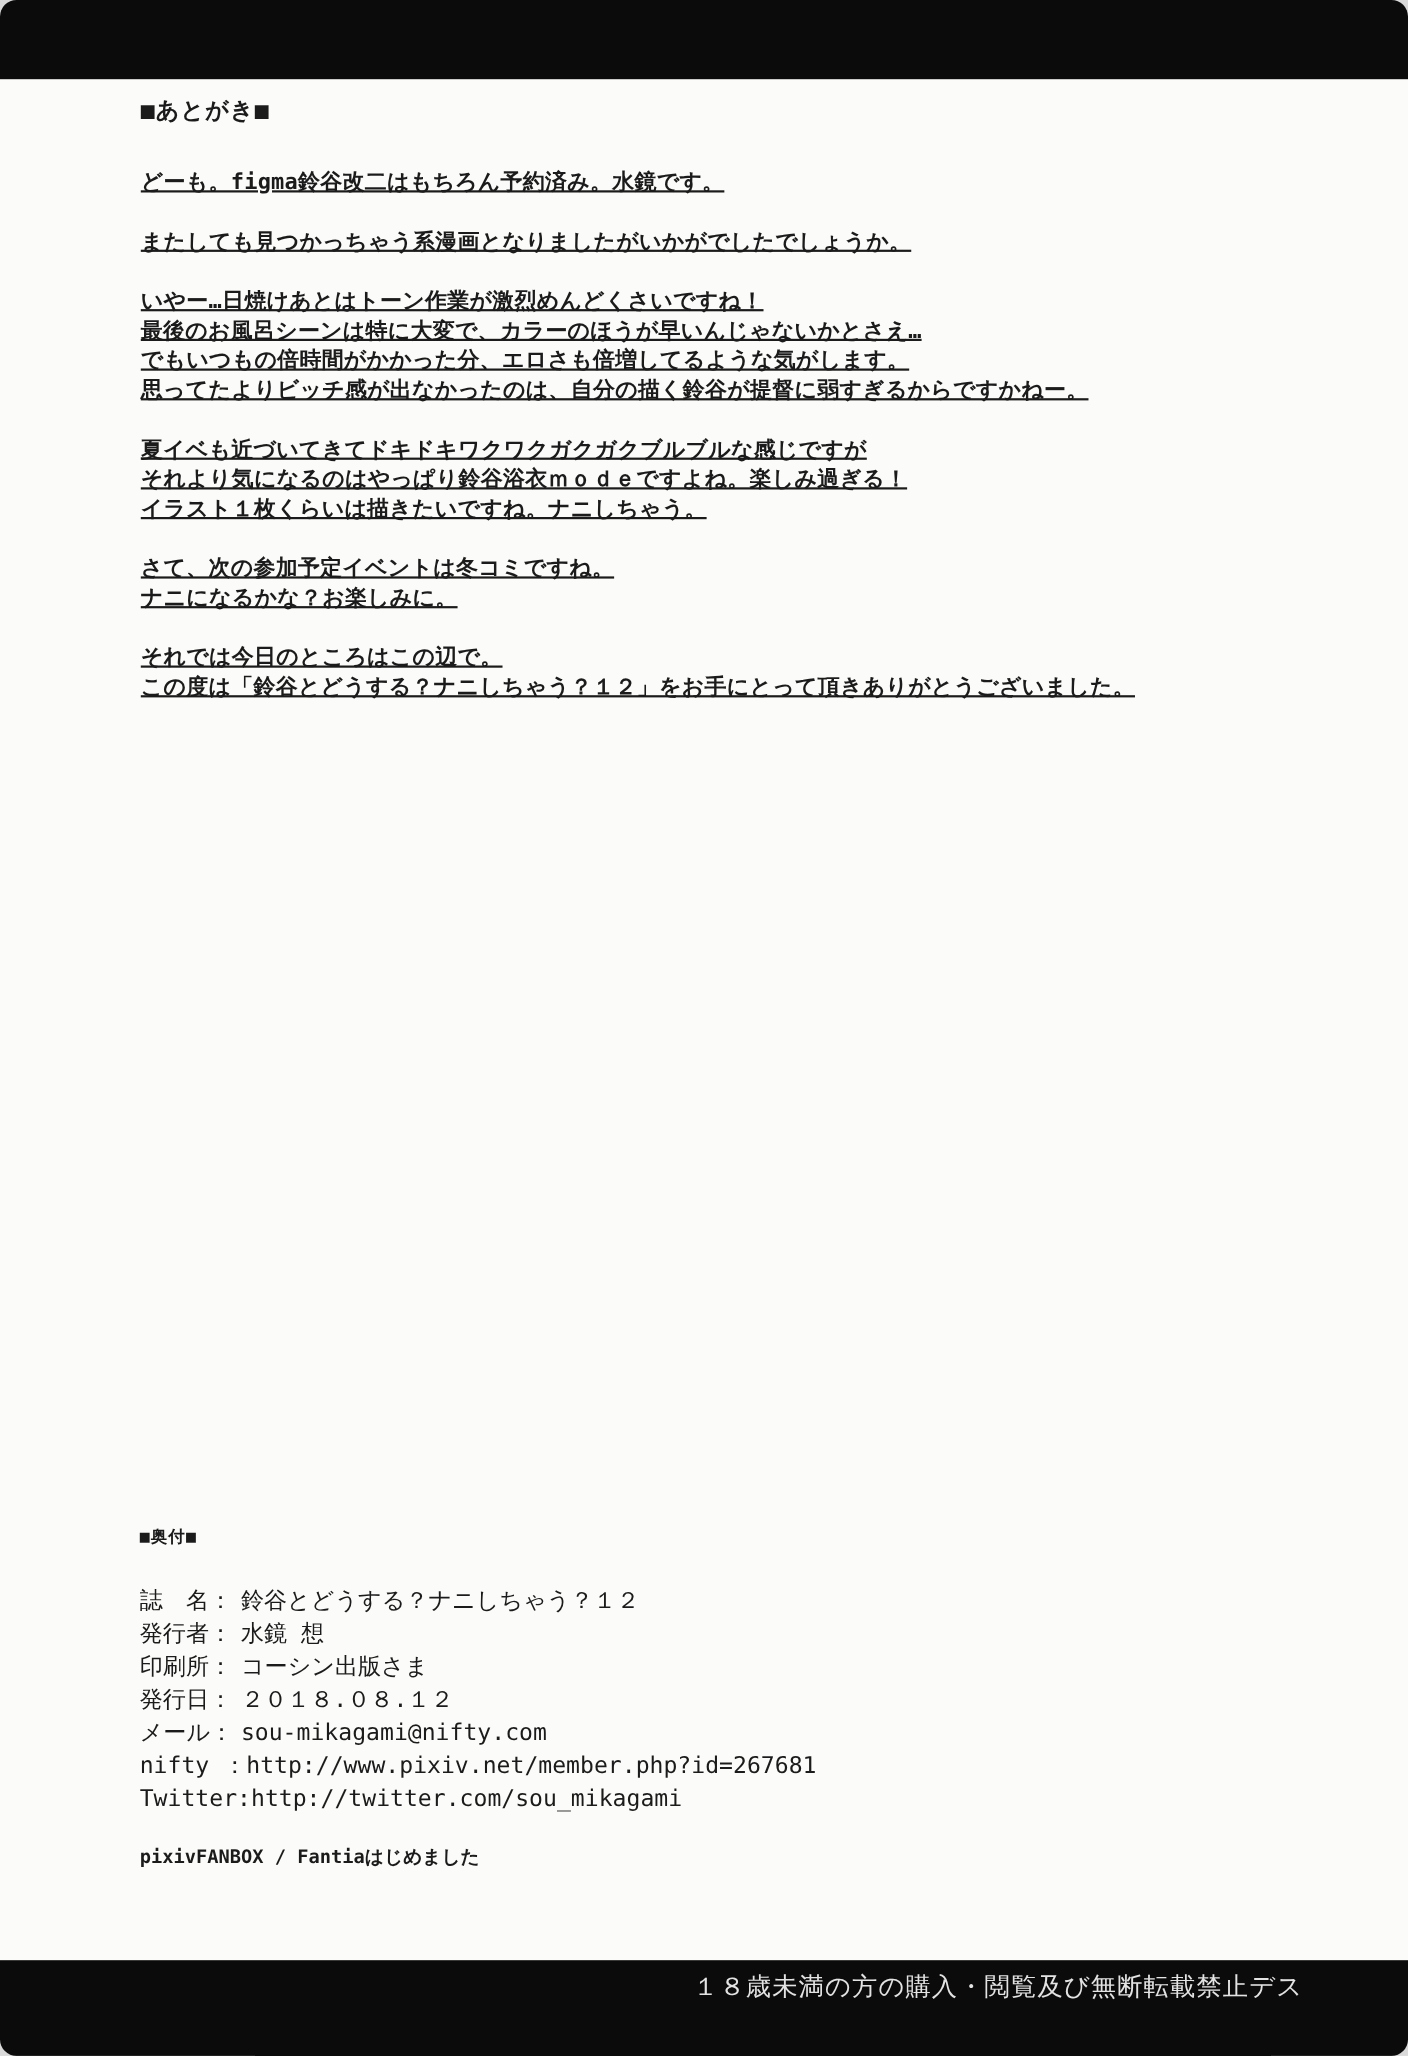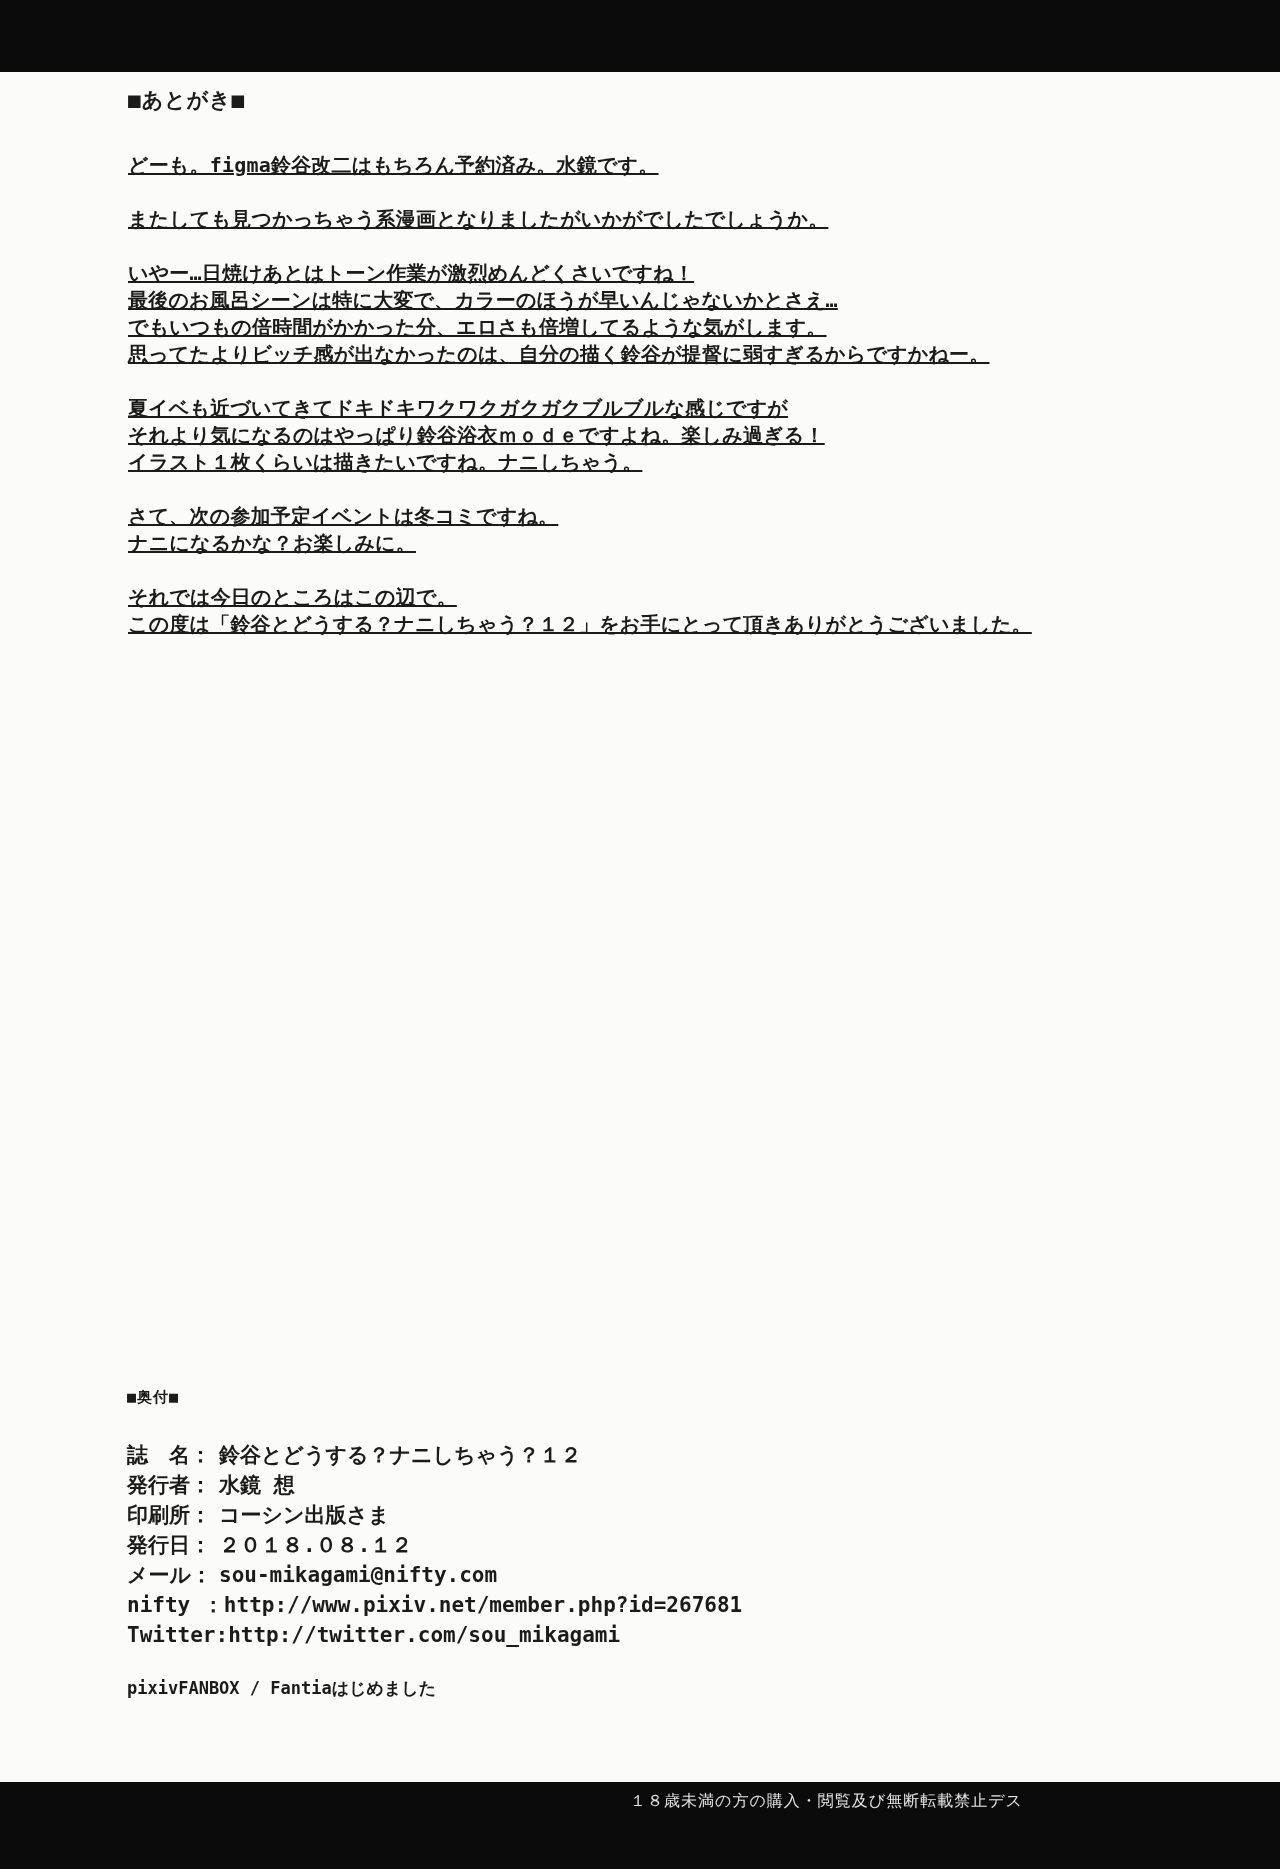--- a/index.html
+++ b/index.html
@@ -6,38 +6,39 @@
   body { background: #d9d9d9; }
   .page {
     position: relative;
     width: 1280px;
     height: 1869px;
     margin: 0 auto;
     background: #fbfbf9;
     overflow: hidden;
     color: #1b1b1b;
     font-family: "DejaVu Sans Mono", "Liberation Sans", "DejaVu Sans", sans-serif;
+    border-radius: 15px;
   }
   .top-bar {
     position: absolute;
     left: 0; top: 0;
     width: 1280px; height: 72px;
     background: #0b0b0b;
   }
   .bottom-bar {
     position: absolute;
     left: 0; top: 1782px;
     width: 1280px; height: 87px;
     background: #0b0b0b;
   }
   .notice {
     position: absolute;
     left: 630px; top: 9px;
     color: #e3e3e3;
-    font-size: 16px;
+    font-size: 23px;
     font-weight: 500;
     letter-spacing: 1px;
     white-space: nowrap;
     text-align: right;
   }
   .afterword {
     position: absolute;
     left: 128px; top: 86px;
   }
   .afterword-heading {
@@ -62,21 +63,21 @@
   .colophon-heading {
     margin: 0 0 33px 0;
     font-size: 15px;
     font-weight: 700;
     letter-spacing: 1px;
   }
   .crow {
     display: flex;
     font-size: 21px;
     line-height: 30px;
-    font-weight: 700;
+    font-weight: 400;
     white-space: pre;
   }
   .crow .clabel { min-width: 92px; }
   .crow .cvalue { }
   .colophon-extra {
     margin-top: 27px;
     font-size: 17px;
     font-weight: 600;
     white-space: nowrap;
   }

